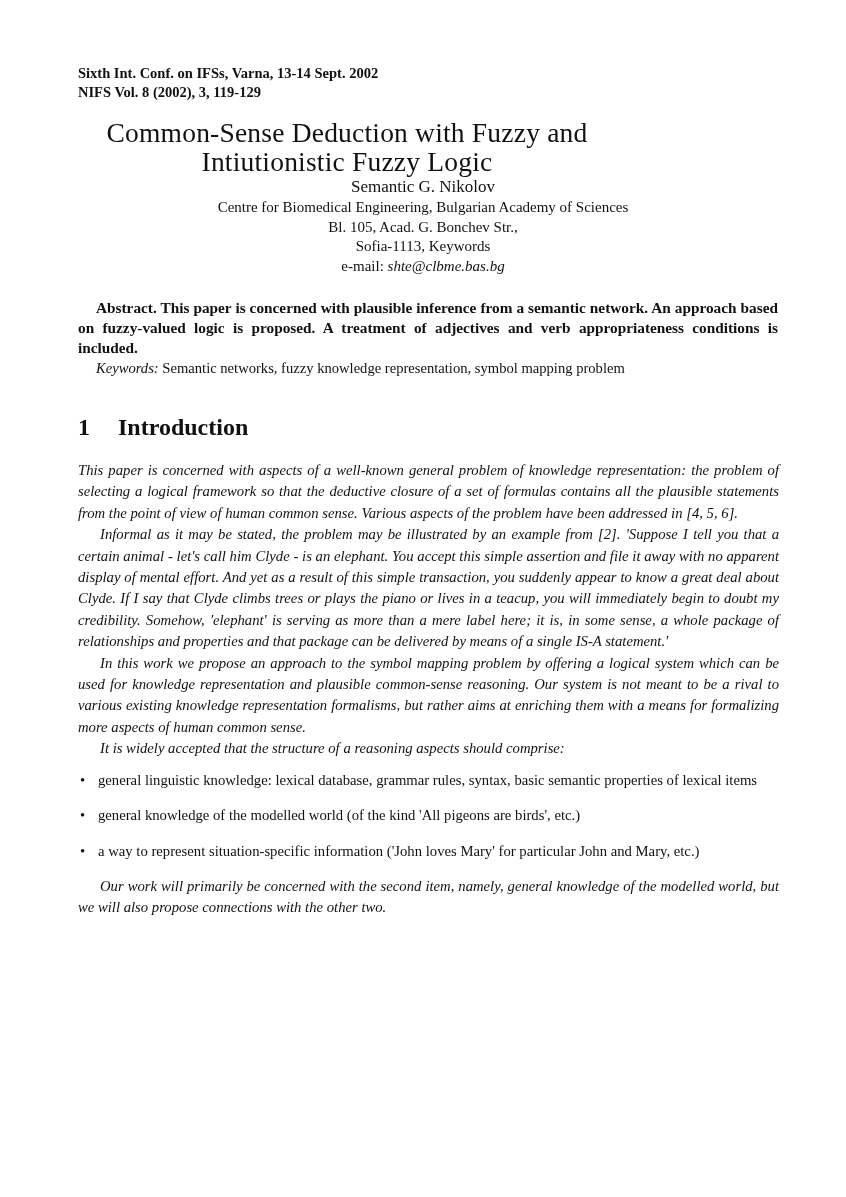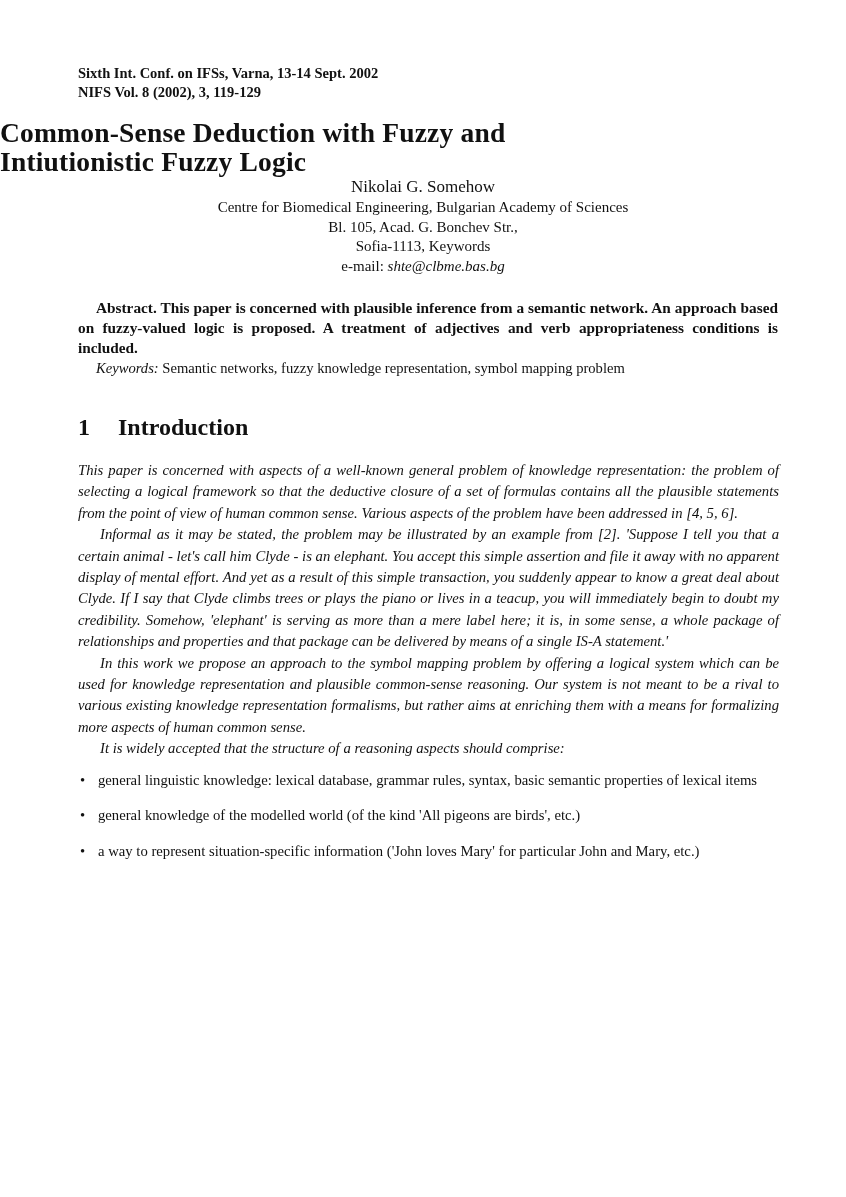--- a/index.html
+++ b/index.html
@@ -7,21 +7,21 @@
       width: 846px; height: 1197px; position: relative; overflow: hidden;
       font-family: "Liberation Serif", "DejaVu Serif", serif;
       color: #111111;
     }
     .header {
       position: absolute; left: 78px; top: 64px;
       font-weight: bold; font-size: 14.5px; line-height: 19px;
     }
     .title {
       position: absolute; left: 0; width: 694px; top: 118px;
-      font-size: 27.5px; line-height: 29px; font-weight: bold;
+      text-align: center; font-size: 27.5px; line-height: 29px; font-weight: normal;
       letter-spacing: 0.2px;
     }
     .author-block {
       position: absolute; left: 0; width: 846px; top: 176px;
       text-align: center; font-size: 15px; line-height: 19.5px;
     }
     .author-block .author { font-size: 17px; line-height: 22px; }
     .author-block .email-val { font-style: italic; text-align: right; }
     .abstract {
       position: absolute; left: 78px; width: 700px; top: 298px;
@@ -53,21 +53,21 @@
   <div>Sixth Int. Conf. on IFSs, Varna, 13-14 Sept. 2002</div>
   <div>NIFS Vol. 8 (2002), 3, 119-129</div>
 </div>
 
 <div class="title">
   <div>Common-Sense Deduction with Fuzzy and</div>
   <div>Intiutionistic Fuzzy Logic</div>
 </div>
 
 <div class="author-block">
-  <div class="author">Nikolai G. Somehow</div>
+  <div class="author">Semantic G. Nikolov</div>
   <div>Centre for Biomedical Engineering, Bulgarian Academy of Sciences</div>
   <div>Bl. 105, Acad. G. Bonchev Str.,</div>
   <div>Sofia-1113, Keywords</div>
   <div><span>e-mail: </span><span class="email-val">shte@clbme.bas.bg</span></div>
 </div>
 
 <div class="abstract">
   <div class="abs-text">Abstract. This paper is concerned with plausible inference from a semantic network. An approach based on fuzzy-valued logic is proposed. A treatment of adjectives and verb appropriateness conditions is included.</div>
   <div class="keywords"><span class="kw-label">Keywords:</span><span> Semantic networks, fuzzy knowledge representation, symbol mapping problem</span></div>
 </div>
@@ -79,13 +79,14 @@
 <div class="body">
   <p>This paper is concerned with aspects of a well-known general problem of knowledge representation: the problem of selecting a logical framework so that the deductive closure of a set of formulas contains all the plausible statements from the point of view of human common sense. Various aspects of the problem have been addressed in [4, 5, 6].</p>
   <p class="indent">Informal as it may be stated, the problem may be illustrated by an example from [2]. 'Suppose I tell you that a certain animal - let's call him Clyde - is an elephant. You accept this simple assertion and file it away with no apparent display of mental effort. And yet as a result of this simple transaction, you suddenly appear to know a great deal about Clyde. If I say that Clyde climbs trees or plays the piano or lives in a teacup, you will immediately begin to doubt my credibility. Somehow, 'elephant' is serving as more than a mere label here; it is, in some sense, a whole package of relationships and properties and that package can be delivered by means of a single IS-A statement.'</p>
   <p class="indent">In this work we propose an approach to the symbol mapping problem by offering a logical system which can be used for knowledge representation and plausible common-sense reasoning. Our system is not meant to be a rival to various existing knowledge representation formalisms, but rather aims at enriching them with a means for formalizing more aspects of human common sense.</p>
   <p class="indent">It is widely accepted that the structure of a reasoning aspects should comprise:</p>
   <ul>
     <li><span class="bullet">•</span><span>general linguistic knowledge: lexical database, grammar rules, syntax, basic semantic properties of lexical items</span></li>
     <li><span class="bullet">•</span><span>general knowledge of the modelled world (of the kind 'All pigeons are birds', etc.)</span></li>
     <li><span class="bullet">•</span><span>a way to represent situation-specific information ('John loves Mary' for particular John and Mary, etc.)</span></li>
   </ul>
+  <p class="after-list">Our work will primarily be concerned with the second item, namely, general knowledge of the modelled world, but we will also propose connections with the other two.</p>
 </div>
 
 </body></html>

